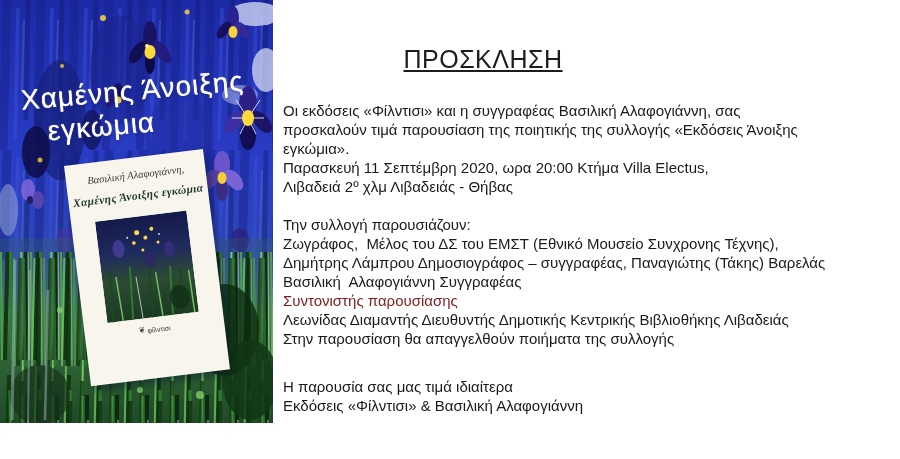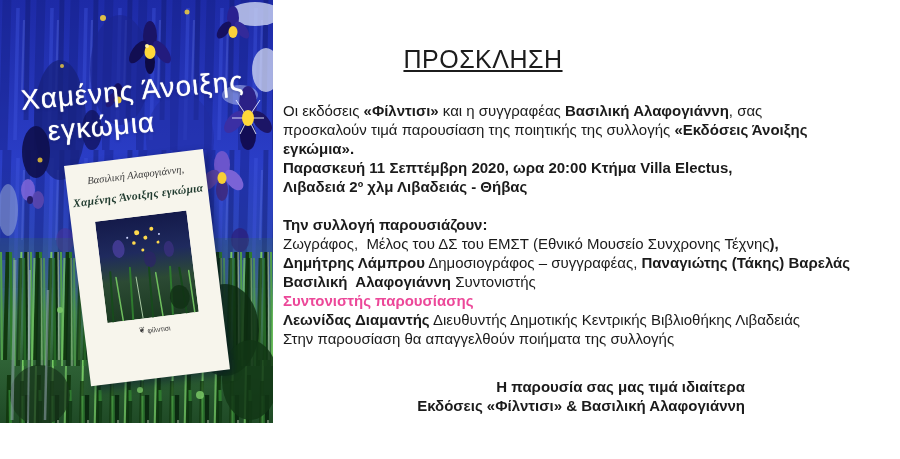--- a/index.html
+++ b/index.html
@@ -24,24 +24,24 @@
   .book .inset{display:block;margin:15px auto 0;}
   .book .logo{margin-top:8px;display:flex;align-items:center;justify-content:center;
         gap:2px;font-size:7px;color:#3a3a3a;}
   .book .logo .glyph{font-size:8px;line-height:8px;}
 
   
   .content{position:absolute;left:283px;top:44px;width:470px;}
   .heading{width:400px;text-align:center;font-size:25px;letter-spacing:.5px;
            color:#1c1c1c;line-height:30px;margin:0 0 27px 0;font-weight:normal;text-decoration:underline;}
   .line{font-size:15px;line-height:19px;white-space:pre;}
-  .line span.b{font-weight:bold;}
+  .line span.b{font-weight:normal;}
   .sp{height:19px;}
   .sp2{height:29px;}
-  .center{text-align:right;width:462px;}
+  .center{text-align:left;width:462px;}
 </style>
 </head>
 <body>
 
 <div class="page">
 
   <div class="art">
     <svg class="paint" width="273" height="423" viewBox="0 0 273 423" aria-hidden="true">
       <defs>
         <linearGradient id="bg" x1="0" y1="0" x2="0" y2="1">
@@ -216,22 +216,22 @@
     <div class="line"><span>προσκαλούν τιμά παρουσίαση της ποιητικής της συλλογής </span><span class="b">«Εκδόσεις Άνοιξης</span></div>
     <div class="line"><span class="b">εγκώμια».</span></div>
     <div class="line"><span class="b">Παρασκευή 11 Σεπτέμβρη 2020, ωρα 20:00 Κτήμα Villa Electus,</span></div>
     <div class="line"><span class="b">Λιβαδειά 2º χλμ Λιβαδειάς - Θήβας</span></div>
 
     <div class="sp"></div>
 
     <div class="line"><span class="b">Την συλλογή παρουσιάζουν:</span></div>
     <div class="line"><span>Ζωγράφος,  Μέλος του ΔΣ του ΕΜΣΤ (Εθνικό Μουσείο Συνχρονης Τέχνης</span><span class="b">),</span></div>
     <div class="line"><span class="b">Δημήτρης Λάμπρου</span><span> Δημοσιογράφος – συγγραφέας, </span><span class="b">Παναγιώτης (Τάκης) Βαρελάς</span></div>
-    <div class="line"><span class="b">Βασιλική  Αλαφογιάννη</span><span> Συντονιστής</span></div>
-    <div class="line"><span class="b" style="color: #ec4899;">Συντονιστής παρουσίασης</span></div>
+    <div class="line"><span class="b">Βασιλική  Αλαφογιάννη</span><span> Συγγραφέας</span></div>
+    <div class="line"><span class="b" style="color: #7f1d1d;">Συντονιστής παρουσίασης</span></div>
     <div class="line"><span class="b">Λεωνίδας Διαμαντής</span><span> Διευθυντής Δημοτικής Κεντρικής Βιβλιοθήκης Λιβαδειάς</span></div>
     <div class="line"><span>Στην παρουσίαση θα απαγγελθούν ποιήματα της συλλογής</span></div>
 
     <div class="sp2"></div>
 
     <div class="line center"><span class="b">Η παρουσία σας μας τιμά ιδιαίτερα</span></div>
     <div class="line center"><span class="b">Εκδόσεις «Φίλντισι» &amp; Βασιλική Αλαφογιάννη</span></div>
   </div>
 </div>
 

